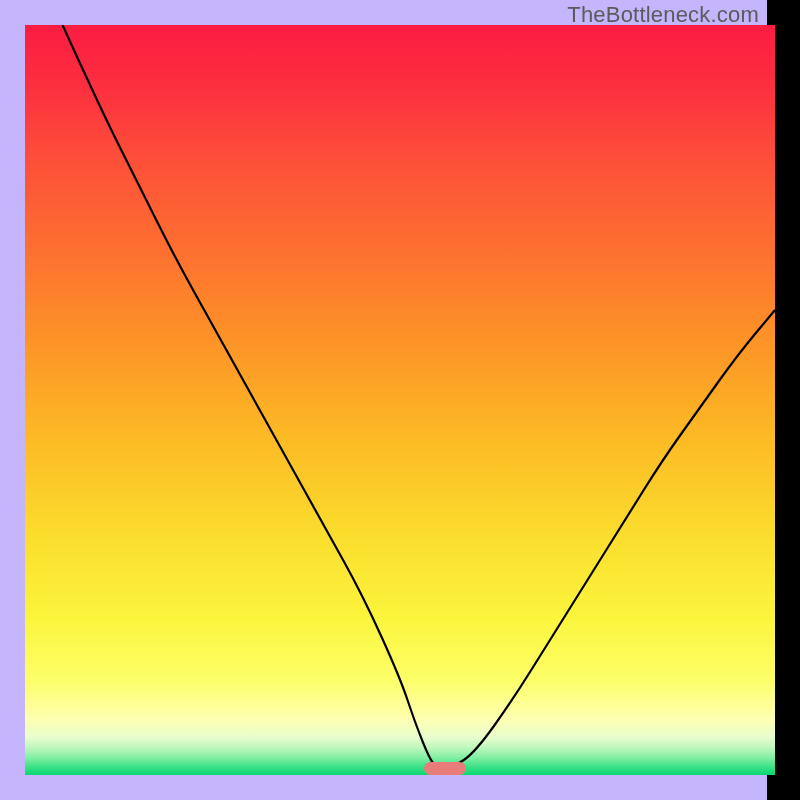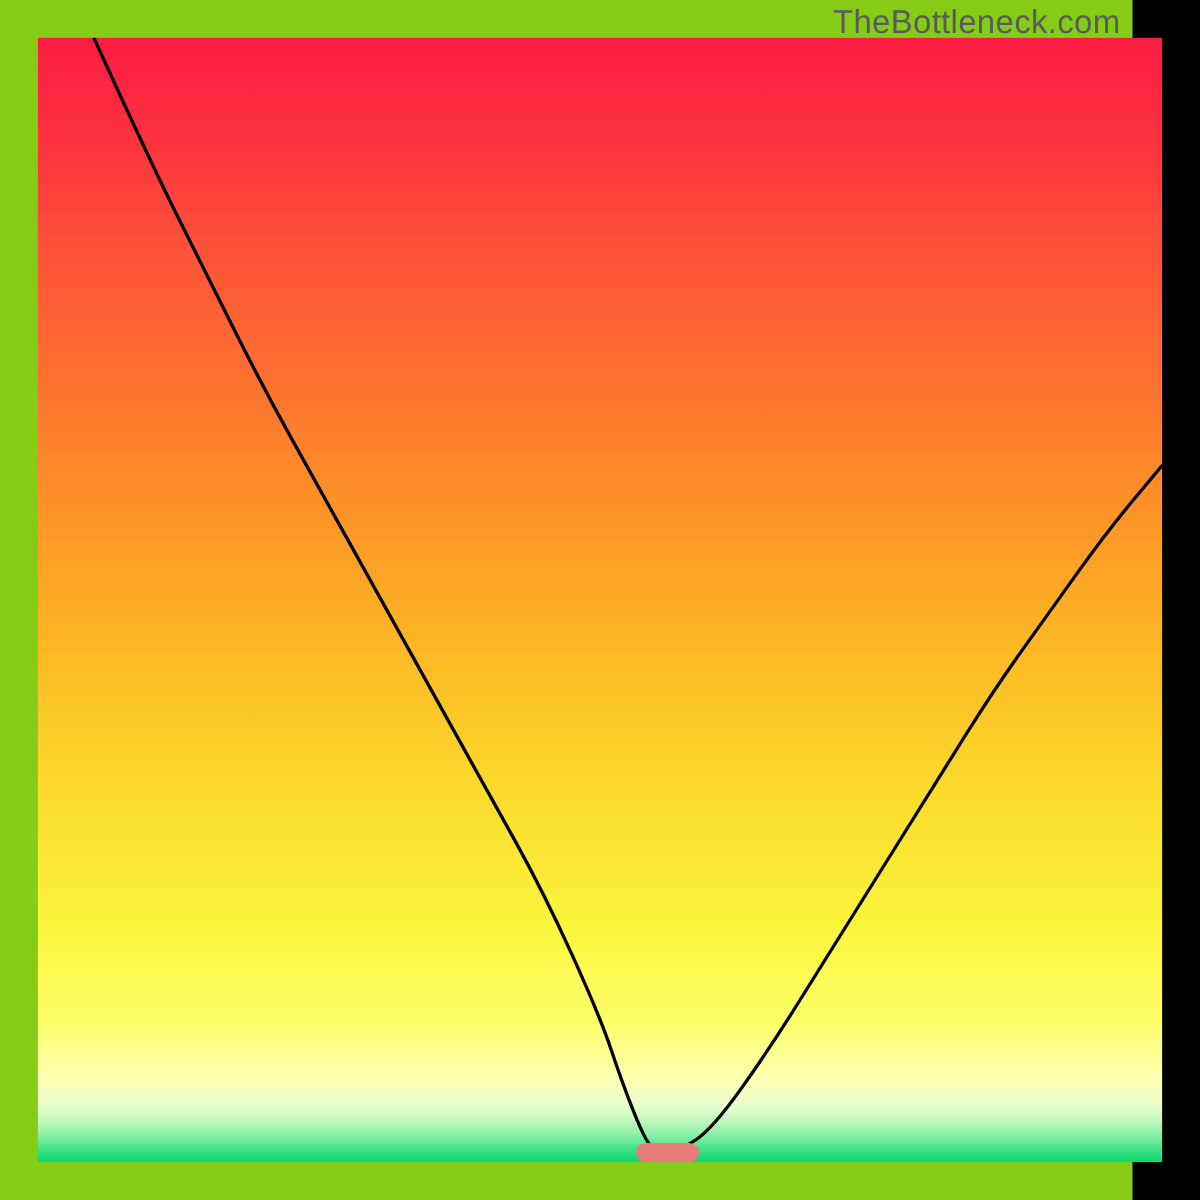--- a/index.html
+++ b/index.html
@@ -7,21 +7,22 @@
     padding: 0;
     width: 800px;
     height: 800px;
     background: #000;
     overflow: hidden;
   }
   .outer {
     position: relative;
     width: 755px;
     height: 800px;
-    background: #84cc16;
+    background: #c4b5fd;
+    padding-left: 12px;
   }
   .plot {
     position: absolute;
     left: 25px;
     top: 25px;
     width: 750px;
     height: 750px;
     overflow: hidden;
   }
   .gradient {

